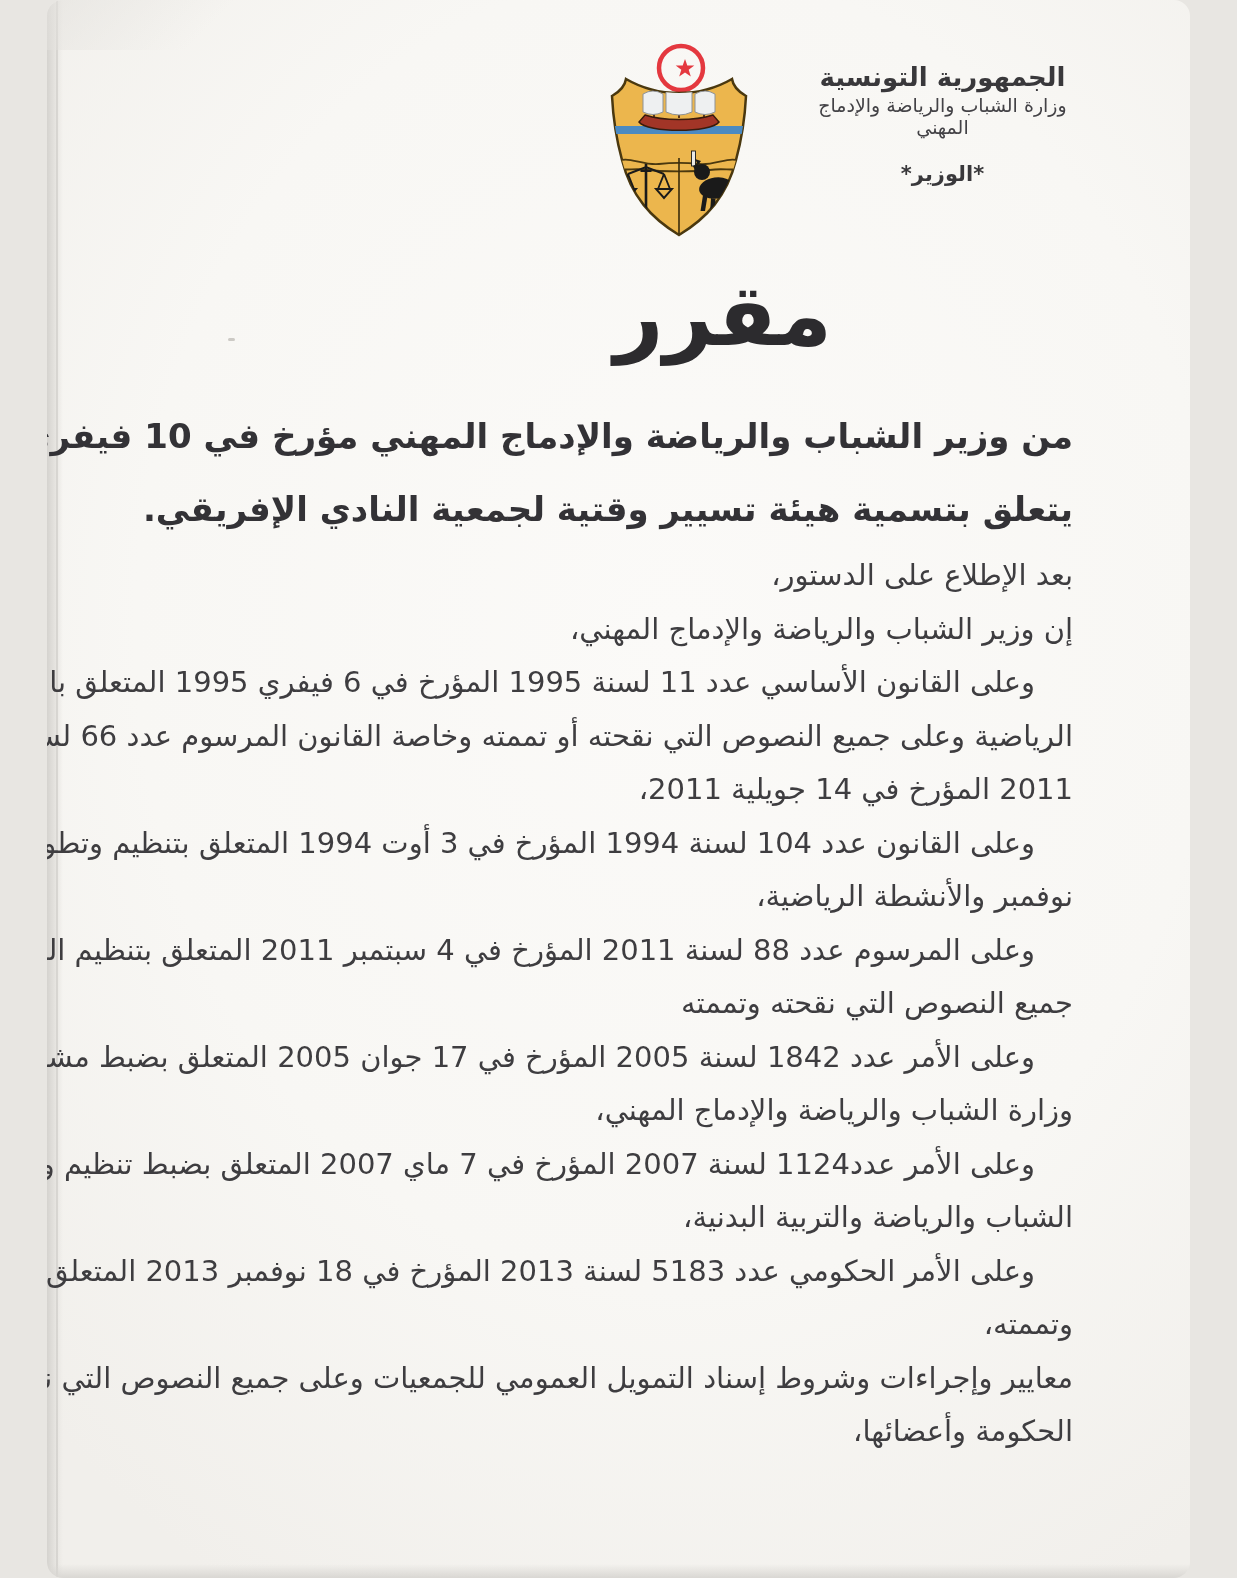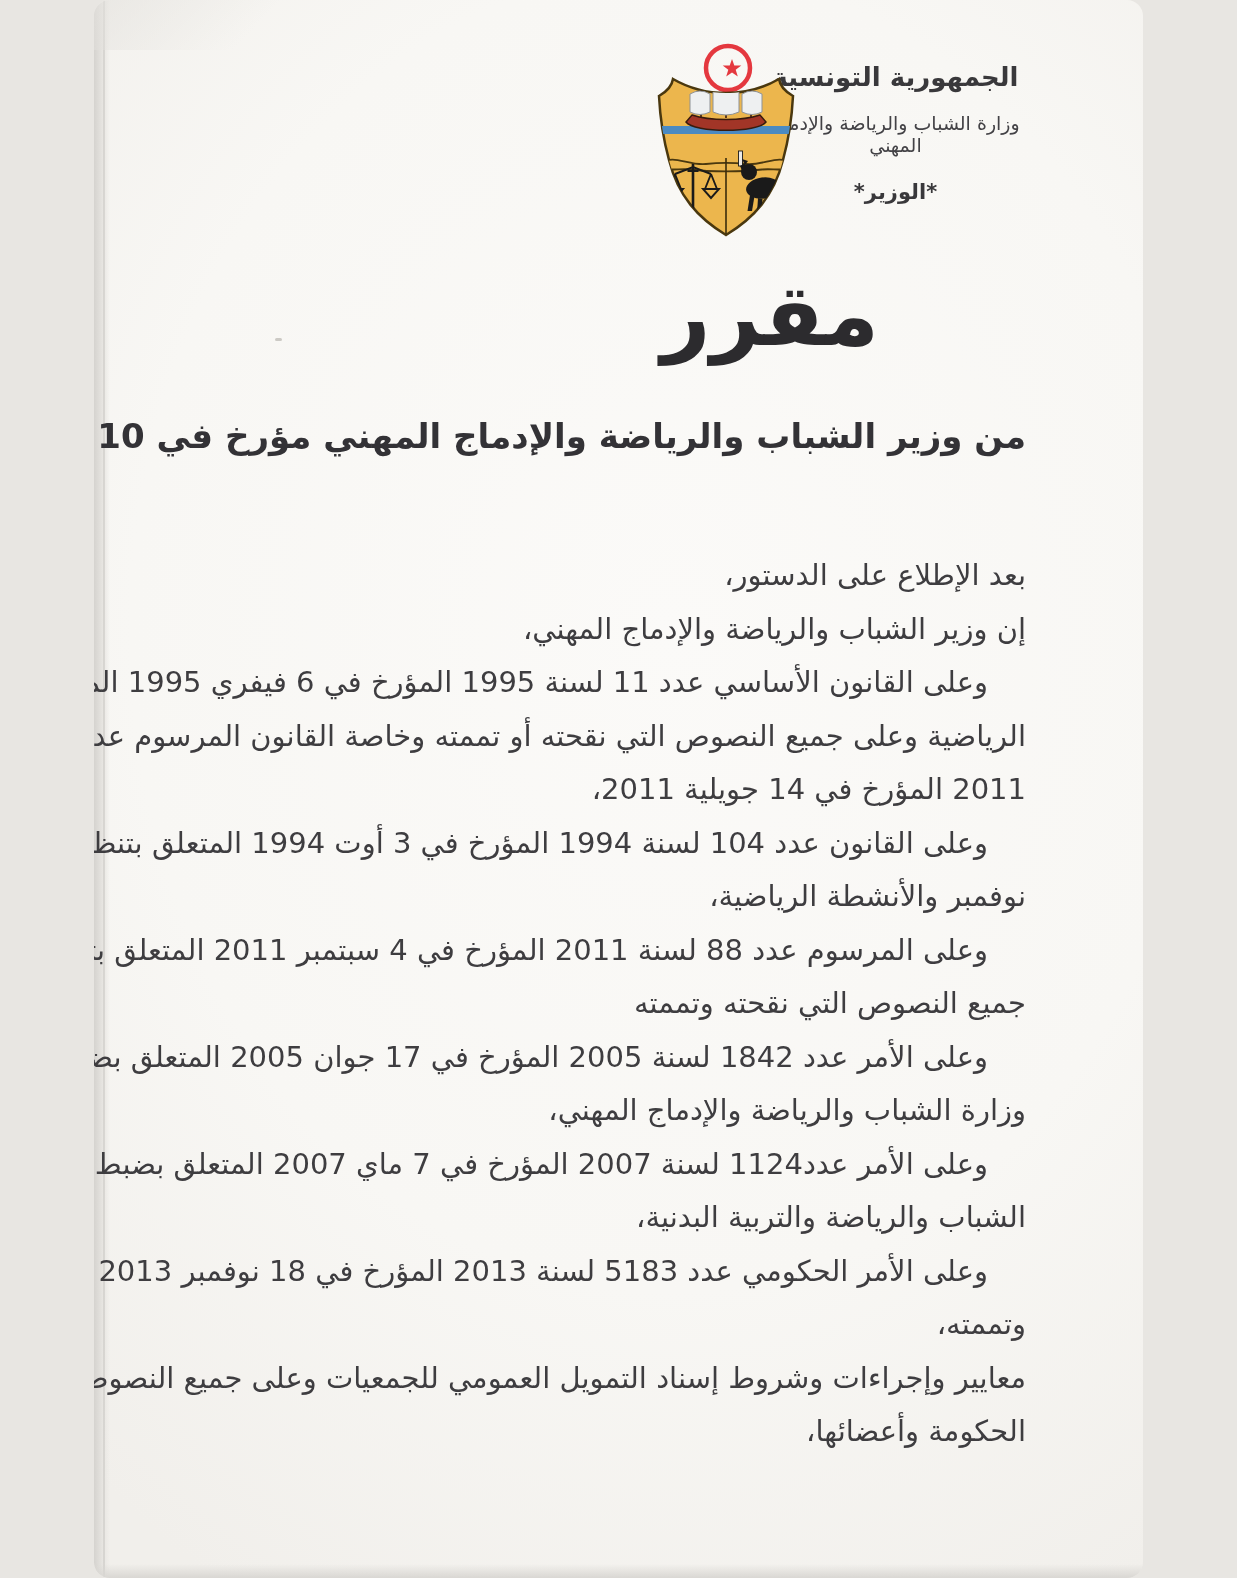--- a/index.html
+++ b/index.html
@@ -3,21 +3,21 @@
 <meta charset="utf-8">
 <style>
   :root{
     --paper:#f8f7f4; --ink:#3e3d40; --title-ink:#2c2b2e;
     --emblem-gold:#ecb64d; --emblem-outline:#4a380f;
     --crescent-red:#e4383f; --stripe-blue:#4b8ac2; --hull-red:#a23527;
     --sail:#eef0f1; --black:#1a1a1a;
   }
   html,body{margin:0;padding:0;background:#e8e6e2;}
   .page{
-    position:relative; width:1049px; height:1578px; margin:0 auto;
+    position:relative; width:1143px; height:1578px; margin:0 auto;
     background:
       radial-gradient(ellipse 900px 1100px at 55% 40%, #fbfaf8 0%, var(--paper) 60%, #f1efeb 100%);
     overflow:hidden;
     font-family:"DejaVu Sans", sans-serif;
     color:var(--ink);
     direction:rtl;
     border-radius:16px;
   }
   
   .edge-left{position:absolute;left:0;top:0;width:16px;height:100%;
@@ -25,21 +25,21 @@
   .edge-left-line{position:absolute;left:9px;top:0;width:2px;height:100%;background:#c9c7c3;opacity:.55;}
   .edge-bottom{position:absolute;left:0;bottom:0;width:100%;height:14px;
     background:linear-gradient(0deg,#d9d7d3 0%,rgba(217,215,211,0) 100%);}
   .corner-top{position:absolute;left:0;top:0;width:220px;height:50px;
     background:linear-gradient(135deg,#e3e1dd 0%,rgba(227,225,221,0) 70%);opacity:.6;}
   .speck{position:absolute;left:181px;top:338px;width:7px;height:3px;background:#b9b6b1;border-radius:2px;opacity:.7;}
 
   
   .gov-header{position:absolute;top:62px;right:120px;width:255px;text-align:center;}
   .gov-republic{font-size:26px;font-weight:bold;letter-spacing:.5px;color:#39383b;}
-  .gov-ministry{font-size:19px;margin-top:20px;color:#434246;}
+  .gov-ministry{font-size:19px;margin-top:2px;color:#434246;}
   .gov-minister{font-size:21px;font-weight:bold;margin-top:24px;color:#39383b;}
 
   
   .emblem{position:absolute;top:38px;left:552px;width:160px;height:200px;}
 
   
   .decree-title{
     position:absolute;top:268px;left:456px;width:440px;
     text-align:center;font-size:86px;font-weight:bold;color:var(--title-ink);
     line-height:1.1;
@@ -133,20 +133,21 @@
           <path d="M131,144 C141,142 144,131 136,126 C146,127 151,140 142,149 C138,152.5 133,150 131,144 Z"></path>
         </g>
       </g>
     </svg>
   </div>
 
   <div class="decree-title">مقرر</div>
 
   <div class="subject">
     <div class="sline">من وزير الشباب والرياضة والإدماج المهني مؤرخ في 10 فيفري 2021</div>
+    <div class="sline">يتعلق بتسمية هيئة تسيير وقتية لجمعية النادي الإفريقي.</div>
   </div>
 
   <div class="body-text">
     <div class="body-line">بعد الإطلاع على الدستور،</div>
     <div class="body-line">إن وزير الشباب والرياضة والإدماج المهني،</div>
     <div class="body-line indent">وعلى القانون الأساسي عدد 11 لسنة 1995 المؤرخ في 6 فيفري 1995 المتعلق بالهياكل</div>
     <div class="body-line">الرياضية وعلى جميع النصوص التي نقحته أو تممته وخاصة القانون المرسوم عدد 66 لسنة</div>
     <div class="body-line">2011 المؤرخ في 14 جويلية 2011،</div>
     <div class="body-line indent">وعلى القانون عدد 104 لسنة 1994 المؤرخ في 3 أوت 1994 المتعلق بتنظيم وتطوير التربية</div>
     <div class="body-line">نوفمبر والأنشطة الرياضية،</div>

